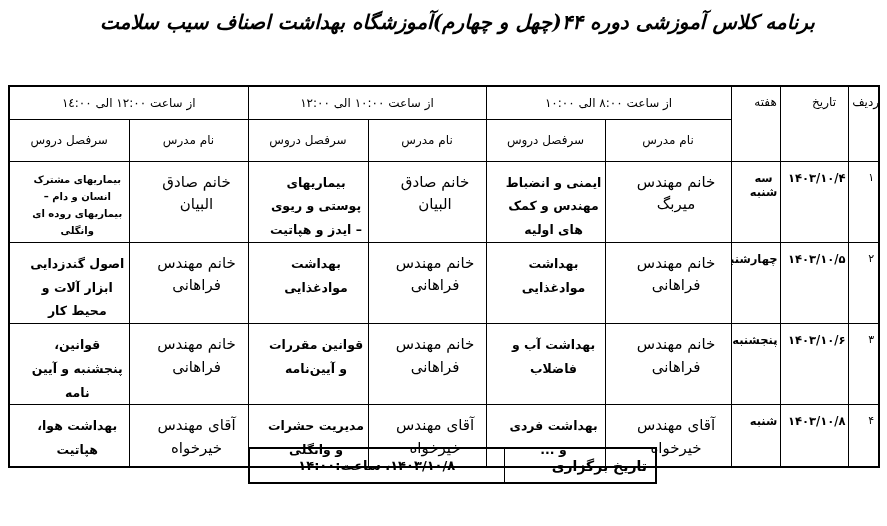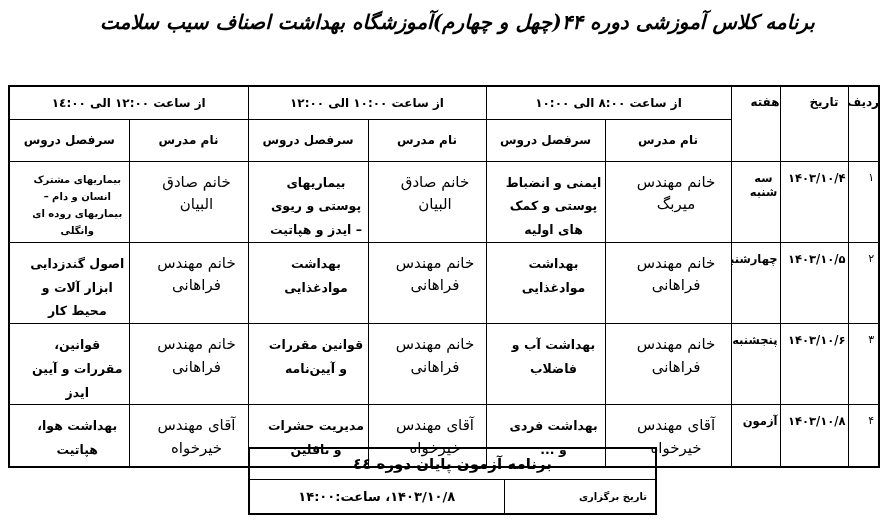--- a/index.html
+++ b/index.html
@@ -35,41 +35,41 @@
     top: 85px;
     left: 8px;
     width: 871px;
     border: 2px solid #000;
   }
   .schedule th, .schedule td {
     border: 1px solid #000;
     text-align: center;
     overflow: hidden;
   }
-  .schedule thead th { font-weight: bold; font-size: 12px; vertical-align: middle; }
+  .schedule thead th { font-weight: normal; font-size: 12px; vertical-align: middle; }
   .schedule th.corner { vertical-align: top; padding-top: 8px; font-size: 12px; padding-left: 20px; }
   .schedule tbody td { vertical-align: top; padding-top: 9px; padding-left: 18px; padding-right: 2px; }
   .rowno   { font-size: 11px; font-weight: normal; }
   .date    { font-size: 11.5px; font-weight: bold; }
   .weekday { font-size: 11.5px; font-weight: bold; }
   .teacher { font-size: 15px; font-weight: normal; line-height: 1.5; }
   .topic   { font-size: 12.5px; font-weight: bold; line-height: 1.9; }
   .topic.small { font-size: 10px; line-height: 1.7; }
 
   
   .exam {
     position: absolute;
     top: 447px;
     left: 248px;
     width: 407px;
     border: 2px solid #000;
   }
   .exam th, .exam td { border: 1px solid #000; vertical-align: middle; }
   .exam-title { font-size: 15px; font-weight: bold; text-align: center; height: 31px; }
-  .exam-label { font-size: 10px; font-weight: bold; text-align: right; padding-right: 8px; height: 35px; }
+  .exam-label { font-size: 14px; font-weight: bold; text-align: right; padding-right: 8px; height: 35px; }
   .exam-value { font-size: 13px; font-weight: bold; text-align: center; height: 35px; }
 </style>
 </head>
 <body>
 
 <div class="doc-title">برنامه کلاس آموزشی دوره ۴۴(چهل و چهارم)آموزشگاه بهداشت اصناف سیب سلامت</div>
 
 <table class="schedule">
   <colgroup>
     <col style="width:31px">
@@ -99,21 +99,21 @@
       <th>نام مدرس</th>
       <th>سرفصل دروس</th>
     </tr>
   </thead>
   <tbody>
     <tr style="height:65px">
       <td class="rowno">۱</td>
       <td class="date">۱۴۰۳/۱۰/۴</td>
       <td class="weekday">سه شنبه</td>
       <td class="teacher">خانم مهندس میربگ</td>
-      <td class="topic">ایمنی و انضباط پوستی و کمک های اولیه</td>
+      <td class="topic">ایمنی و انضباط مهندس و کمک های اولیه</td>
       <td class="teacher">خانم صادق البیان</td>
       <td class="topic">بیماریهای پوستی و ریوی – ایدز و هپاتیت</td>
       <td class="teacher">خانم صادق البیان</td>
       <td class="topic small">بیماریهای مشترک انسان و دام – بیماریهای روده ای وانگلی</td>
     </tr>
     <tr style="height:50px">
       <td class="rowno">۲</td>
       <td class="date">۱۴۰۳/۱۰/۵</td>
       <td class="weekday">چهارشنبه</td>
       <td class="teacher">خانم مهندس فراهانی</td>
@@ -125,43 +125,40 @@
     </tr>
     <tr style="height:38px">
       <td class="rowno">۳</td>
       <td class="date">۱۴۰۳/۱۰/۶</td>
       <td class="weekday">پنجشنبه</td>
       <td class="teacher">خانم مهندس فراهانی</td>
       <td class="topic">بهداشت آب و فاضلاب</td>
       <td class="teacher">خانم مهندس فراهانی</td>
       <td class="topic">قوانین مقررات و آیین‌نامه</td>
       <td class="teacher">خانم مهندس فراهانی</td>
-      <td class="topic">قوانین، مقررات و آیین ایدز</td>
+      <td class="topic">قوانین، پنجشنبه و آیین نامه</td>
     </tr>
     <tr style="height:62px">
       <td class="rowno">۴</td>
       <td class="date">۱۴۰۳/۱۰/۸</td>
-      <td class="weekday">آزمون</td>
+      <td class="weekday">شنبه</td>
       <td class="teacher">آقای مهندس خیرخواه</td>
       <td class="topic">بهداشت فردی و ...</td>
       <td class="teacher">آقای مهندس خیرخواه</td>
-      <td class="topic">مدیریت حشرات و ناقلین</td>
+      <td class="topic">مدیریت حشرات و وانگلی</td>
       <td class="teacher">آقای مهندس خیرخواه</td>
       <td class="topic">بهداشت هوا، هپاتیت</td>
     </tr>
   </tbody>
 </table>
 
 <table class="exam">
   <colgroup>
     <col style="width:152px">
       <col style="width:255px">
   </colgroup>
   <tbody>
     <tr>
-      <td class="exam-title" colspan="2">برنامه آزمون پایان دوره ٤٤</td>
-    </tr>
-    <tr>
       <td class="exam-label">تاریخ برگزاری</td>
       <td class="exam-value">۱۴۰۳/۱۰/۸، ساعت:۱۴:۰۰</td>
     </tr>
   </tbody>
 </table>
 
 </body></html>

